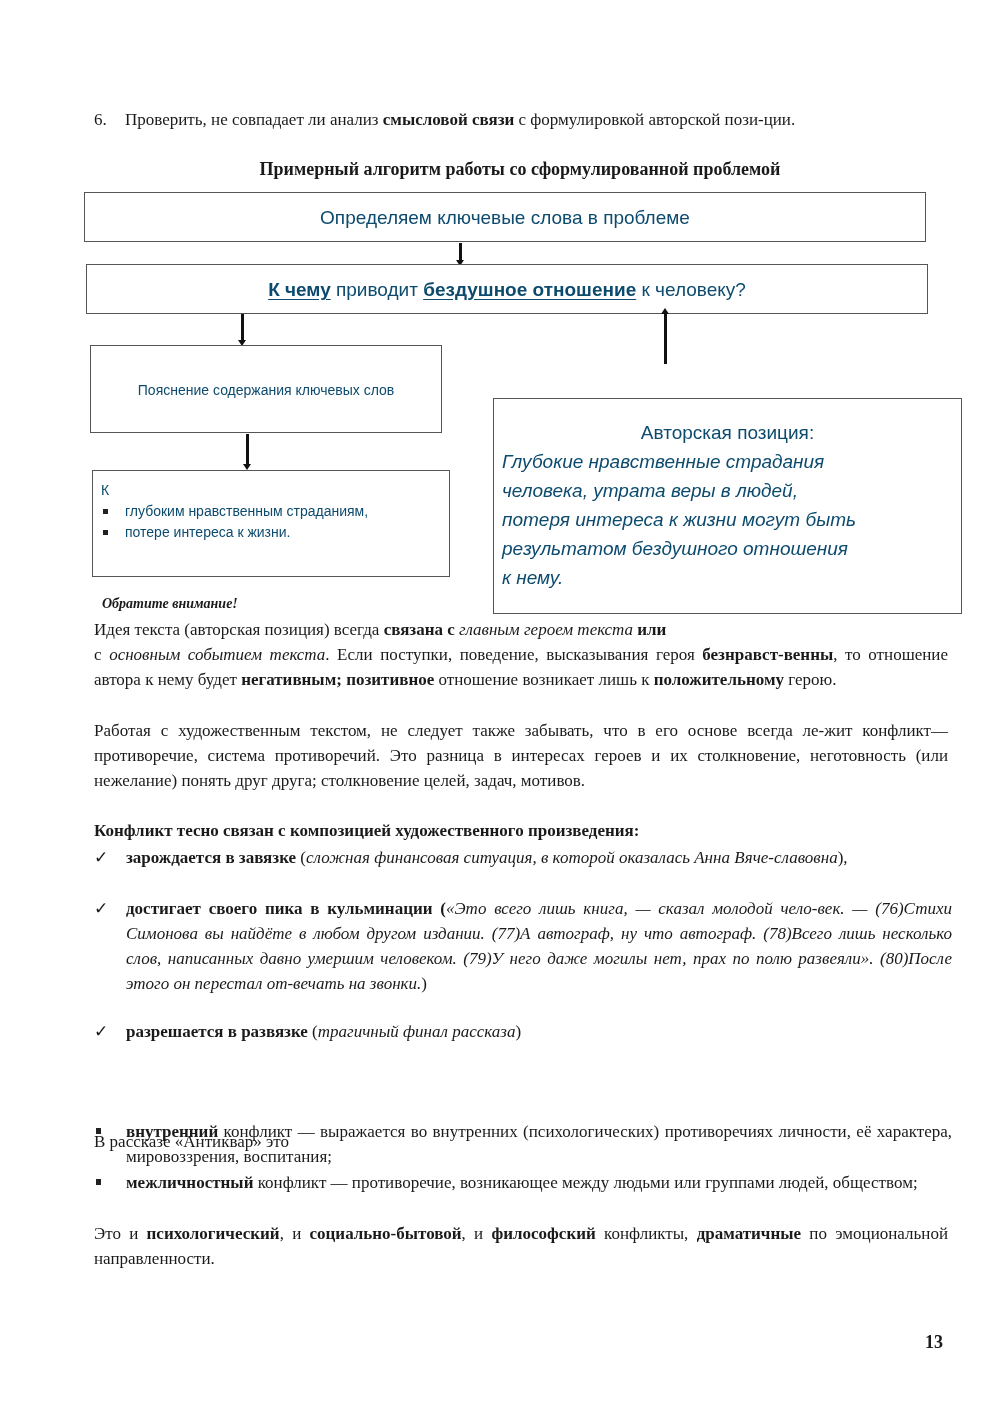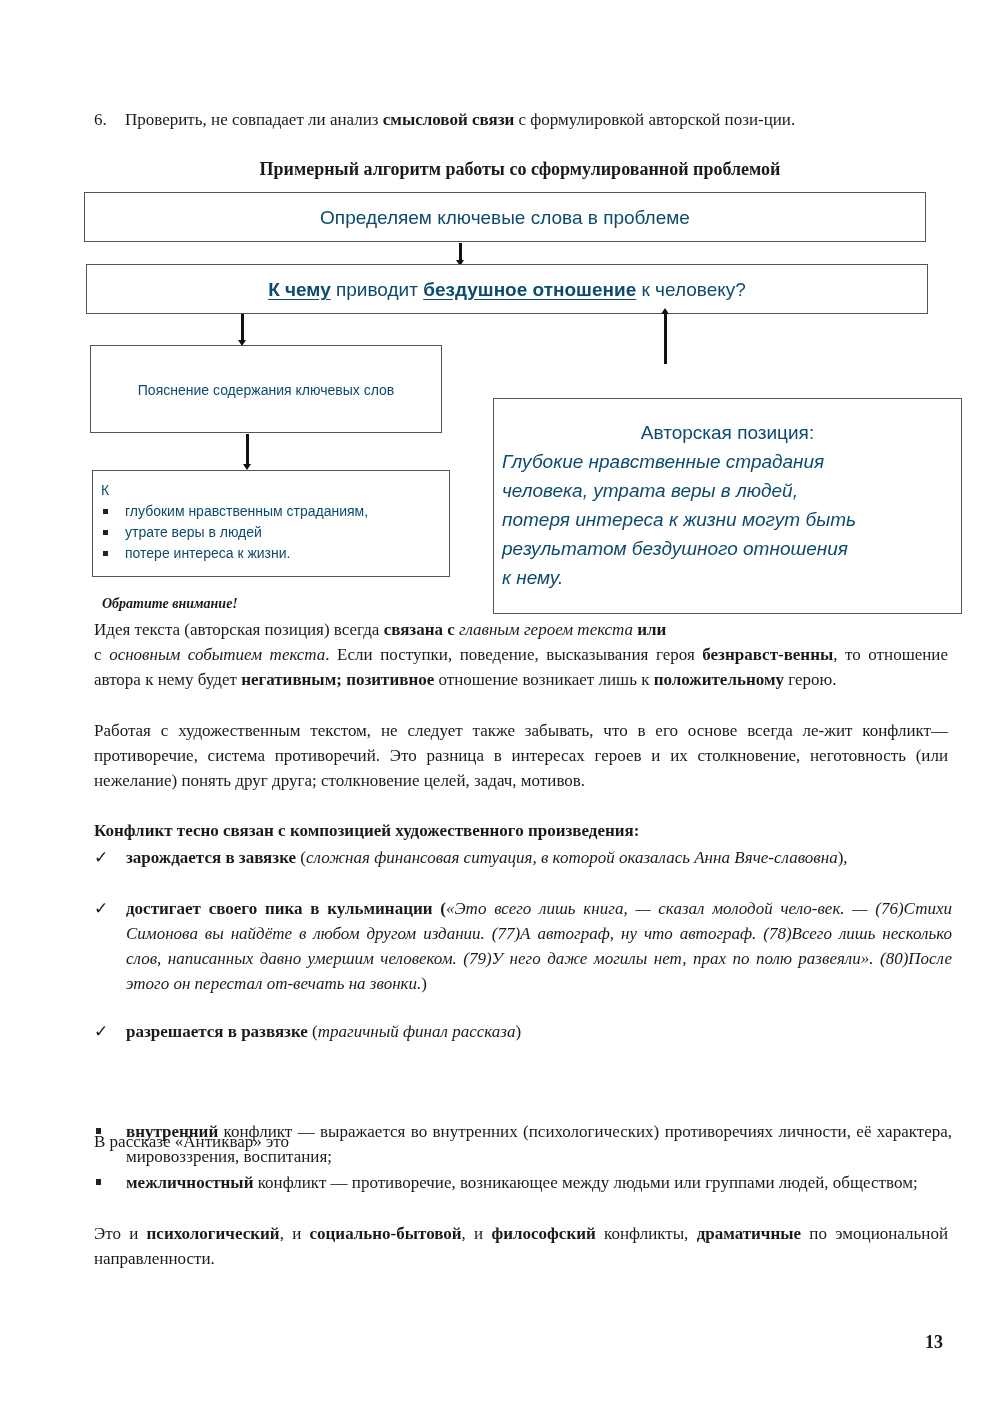--- a/index.html
+++ b/index.html
@@ -80,21 +80,20 @@
 <div class="arrow up" style="left:664px; top:312px; height:52px;"></div>
 
 <div class="box box3">Пояснение содержания ключевых слов</div>
 
 <div class="arrow" style="left:246px; top:434px; height:32px;"></div>
 
 <div class="box box4">
   <span class="k">К</span>
   <ul>
     <li>глубоким нравственным страданиям,</li>
-    <li>утрате веры в людей</li>
     <li>потере интереса к жизни.</li>
   </ul>
 </div>
 
 <div class="box box5">
   <span class="hd">Авторская позиция:</span>
   <span class="it">Глубокие нравственные страдания</span>
   <span class="it">человека, утрата веры в людей,</span>
   <span class="it">потеря интереса к жизни могут быть</span>
   <span class="it">результатом бездушного отношения</span>

